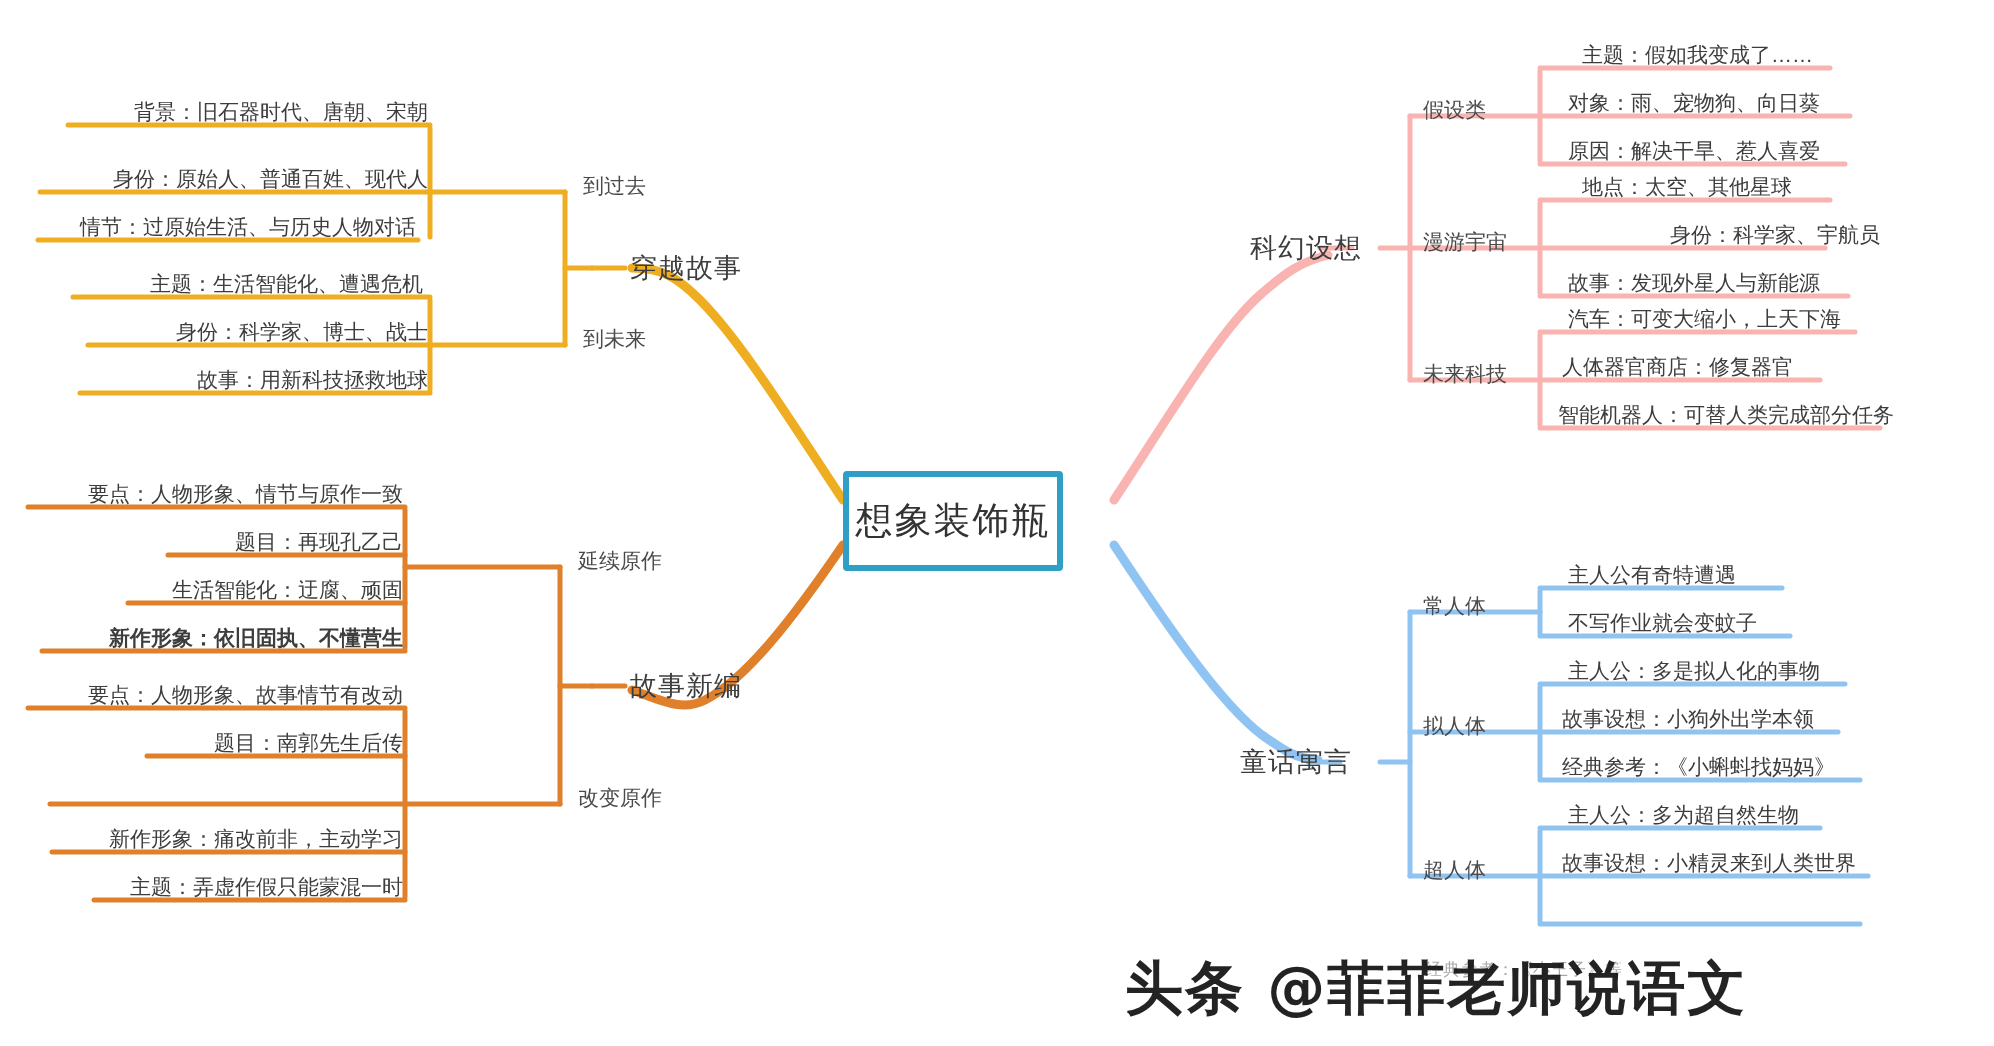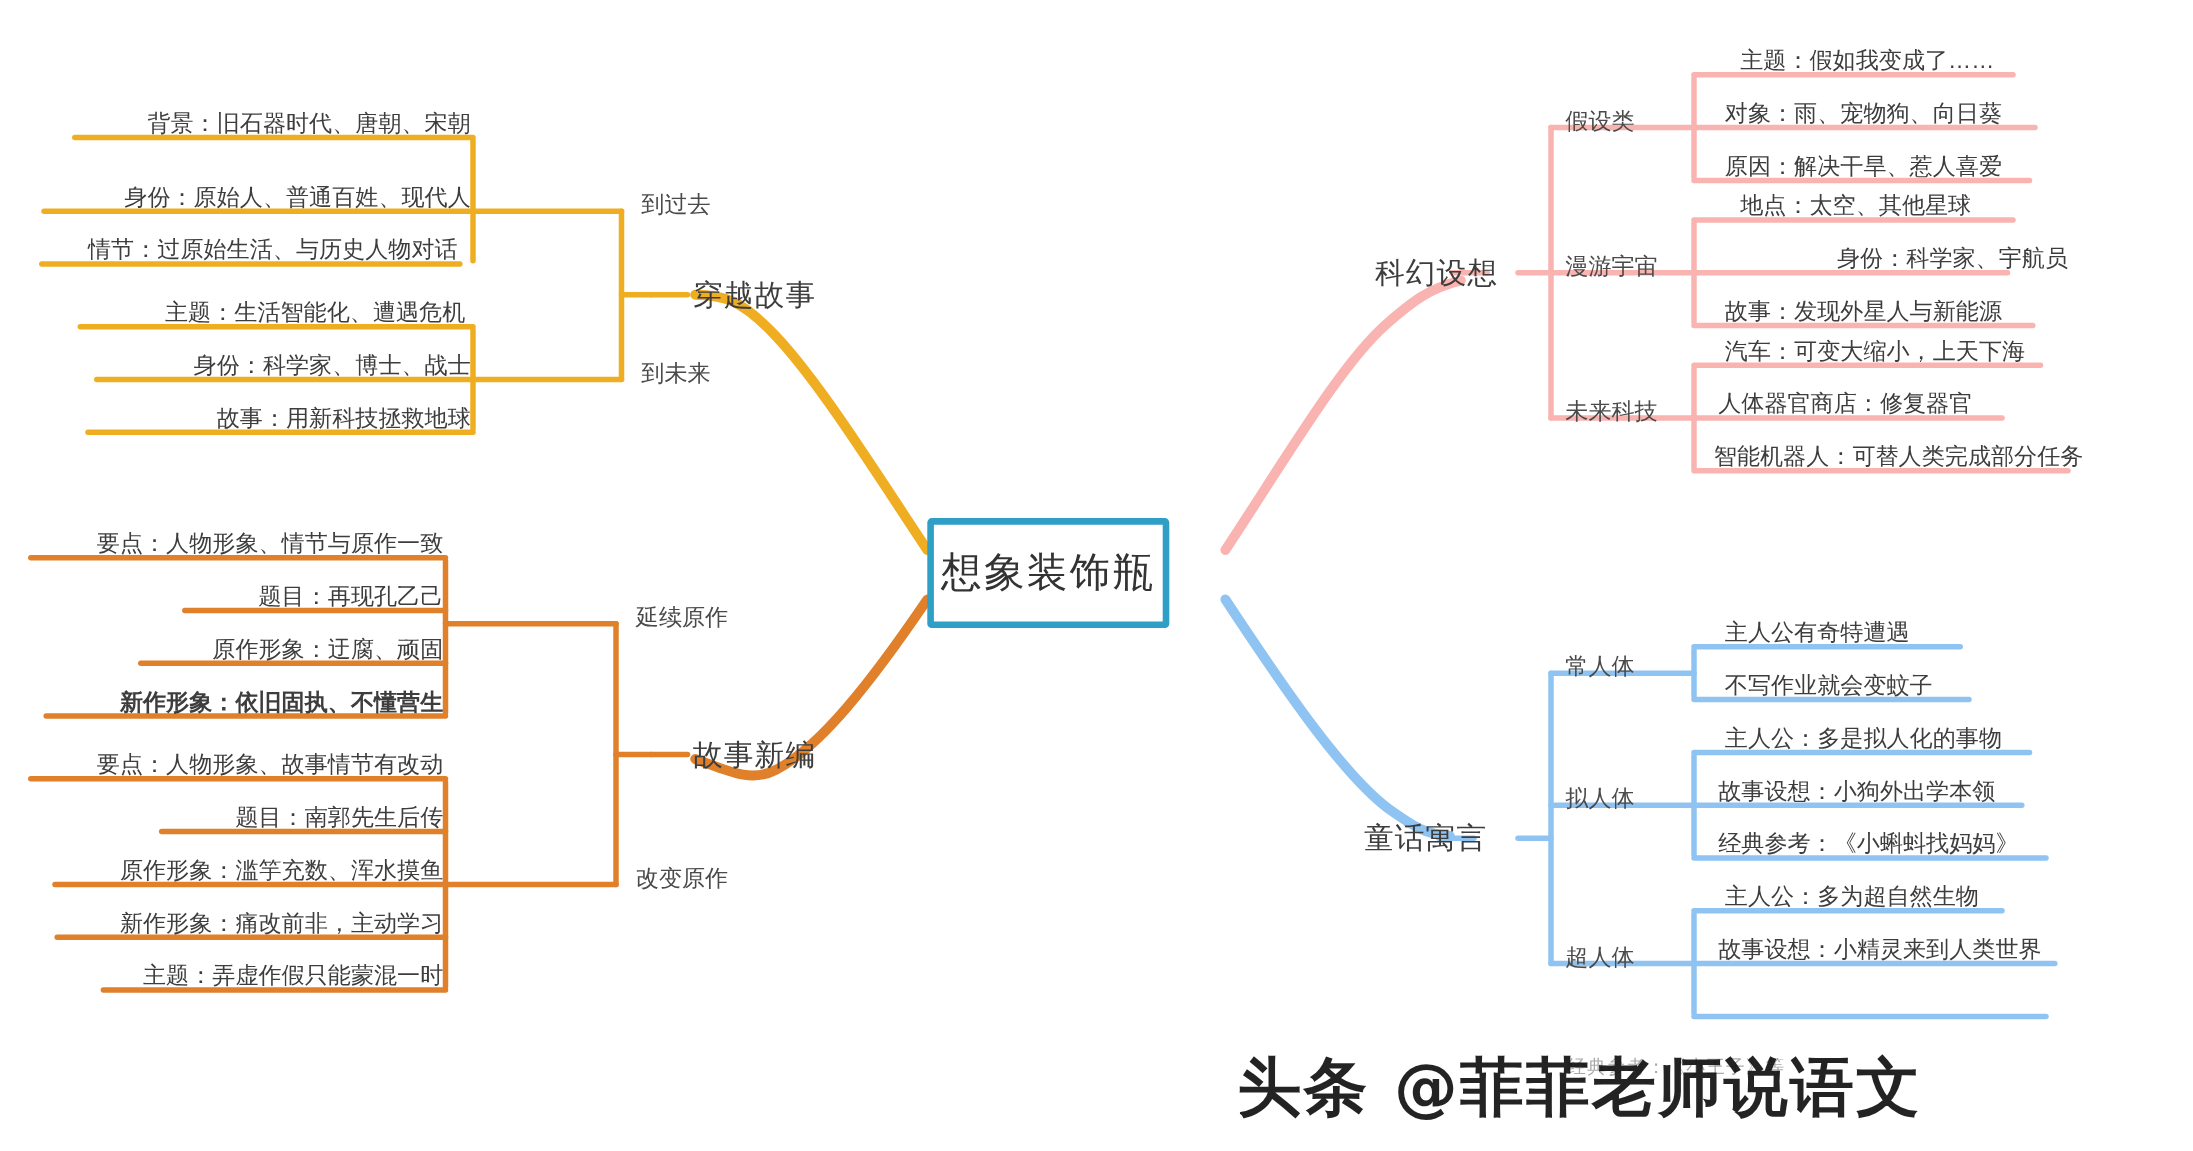--- a/index.html
+++ b/index.html
@@ -194,34 +194,31 @@
   <div class="node branch2" style="left:578px;top:784px;">
     <span>改变原作</span>
   </div>
   <div class="node leaf l" style="left:30px;top:480px;width:373px;">
     <span>要点：人物形象、情节与原作一致</span>
   </div>
   <div class="node leaf l" style="left:170px;top:528px;width:233px;">
     <span>题目：再现孔乙己</span>
   </div>
   <div class="node leaf l" style="left:130px;top:576px;width:273px;">
-    <span>原作形象：迂腐、顽固</span>
+    <span>生活智能化：迂腐、顽固</span>
   </div>
   <div class="node leaf l" style="left:44px;top:624px;width:359px;font-weight:bold;">
     <span>新作形象：依旧固执、不懂营生</span>
   </div>
   <div class="node leaf l" style="left:30px;top:681px;width:373px;">
     <span>要点：人物形象、故事情节有改动</span>
   </div>
   <div class="node leaf l" style="left:149px;top:729px;width:254px;">
     <span>题目：南郭先生后传</span>
   </div>
-  <div class="node leaf l" style="left:52px;top:777px;width:351px;">
-    <span>原作形象：滥竽充数、浑水摸鱼</span>
-  </div>
   <div class="node leaf l" style="left:54px;top:825px;width:349px;">
     <span>新作形象：痛改前非，主动学习</span>
   </div>
   <div class="node leaf l" style="left:96px;top:873px;width:307px;">
     <span>主题：弄虚作假只能蒙混一时</span>
   </div>
 
   <div class="node branch1" style="left:1250px;top:230px;">
     <span>科幻设想</span>
   </div>

